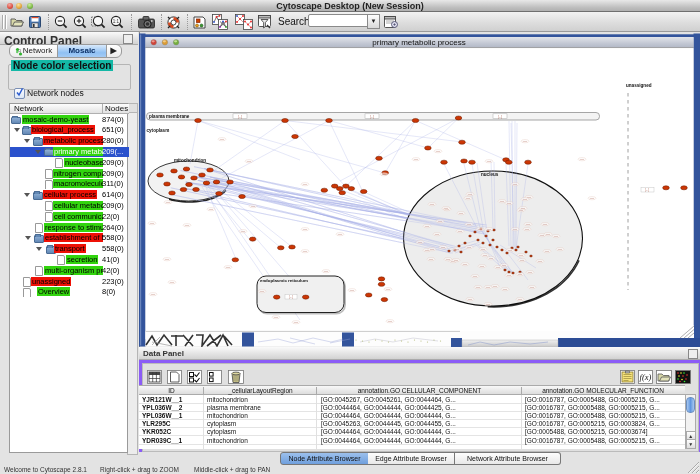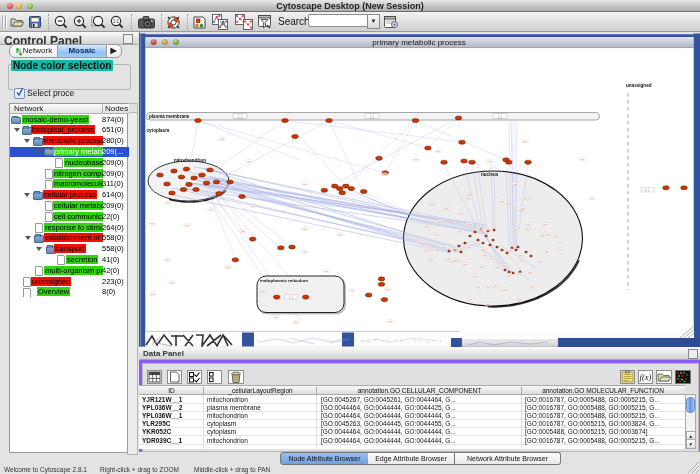--- a/index.html
+++ b/index.html
@@ -189,21 +189,21 @@
    <div id="segmosaic" class="seg">Mosaic</div>
    <div id="segarrow" class="seg">▶</div>
  </div>
  <div id="grpbox" class="abs"></div>
  <div id="grplbl" class="abs">Node color selection</div>
  <div id="chk" class="abs">
       <svg width="9" height="9" viewBox="0 0 9 9" style="position:absolute;left:0;top:-1px;">
         <path d="M2 4.5 L4 7 L7.5 0.5" stroke="#2a5bd0" stroke-width="1.5" fill="none"></path>
       </svg>
     </div>
-    <div id="chklbl" class="abs">Select proce</div>
+    <div id="chklbl" class="abs">Network nodes</div>
  <div class="abs" style="left:127px;top:71px;width:9px;height:350px;background:#ececec;border:1px solid #b5b5b5;"></div>
     <div class="abs" style="left:127px;top:71px;width:9px;height:8px;background:#e0e0e0;border:1px solid #b5b5b5;"></div>
     <div id="tree" class="abs">
   <div id="treehead">
         <span style="position:absolute;left:4px;">Network</span>
         <span class="c2">Nodes</span>
       </div>
   <div class="trow" style="top:10.5px;">
         <span class="fold" style="left:1px;"></span>
         <span class="lbl grn" style="left:12px;max-width:79px;overflow:hidden;">mosaic-demo-yeast</span>

